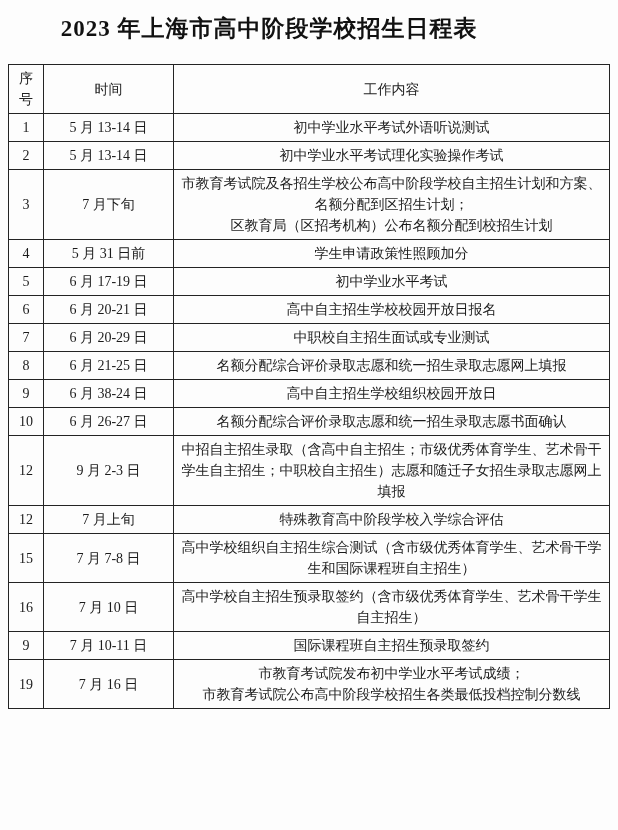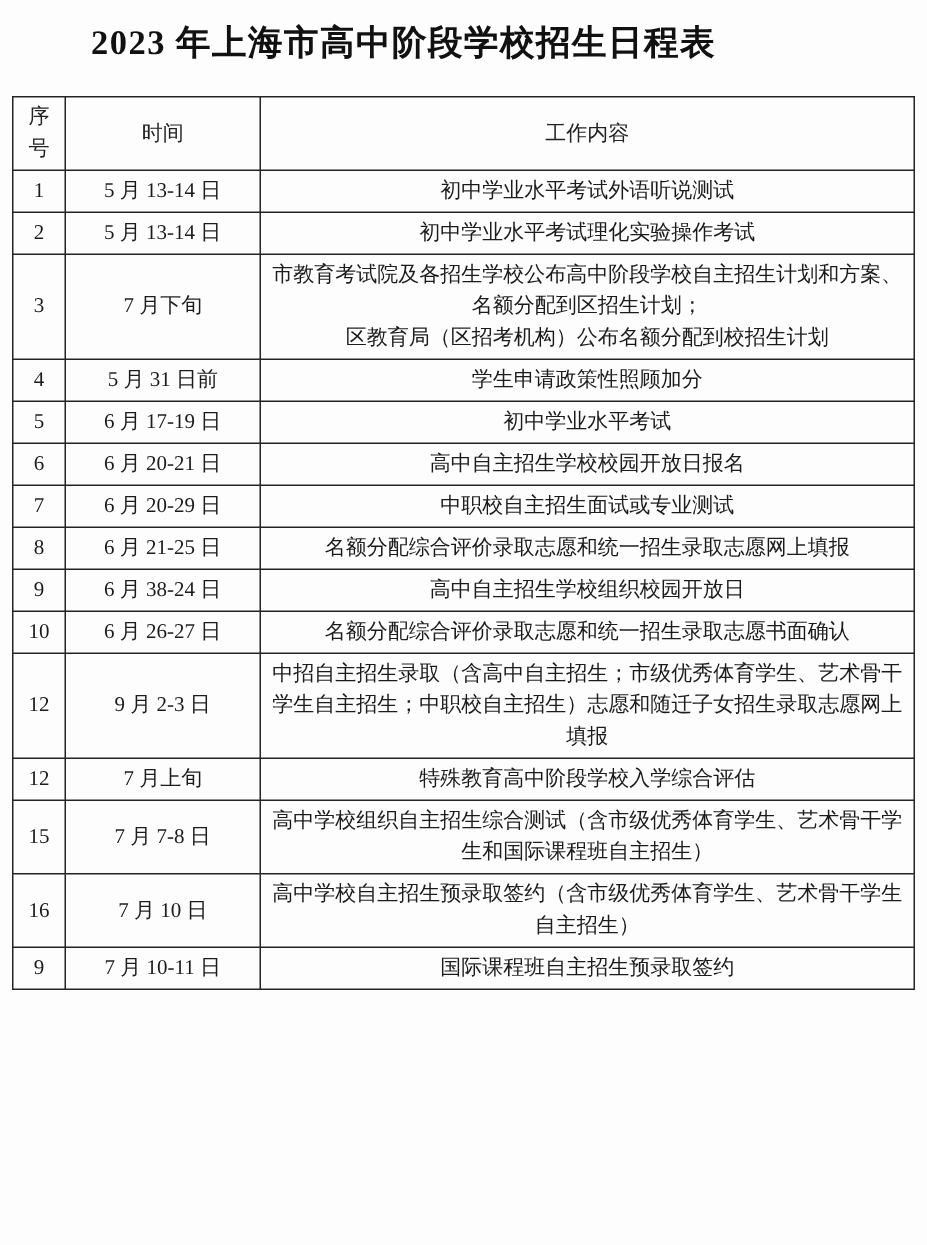--- a/index.html
+++ b/index.html
@@ -152,15 +152,21 @@
         <tr>
           <td class="cell-no">16</td>
           <td class="cell-time">7 月 10 日</td>
           <td class="cell-content">高中学校自主招生预录取签约（含市级优秀体育学生、艺术骨干学生自主招生）</td>
         </tr>
         <tr>
           <td class="cell-no">9</td>
           <td class="cell-time">7 月 10-11 日</td>
           <td class="cell-content">国际课程班自主招生预录取签约</td>
         </tr>
+        <tr>
+          <td class="cell-no">19</td>
+          <td class="cell-time">7 月 16 日</td>
+          <td class="cell-content">市教育考试院发布初中学业水平考试成绩；
+市教育考试院公布高中阶段学校招生各类最低投档控制分数线</td>
+        </tr>
       </tbody>
   </table>
 </div>
 
 </body></html>

